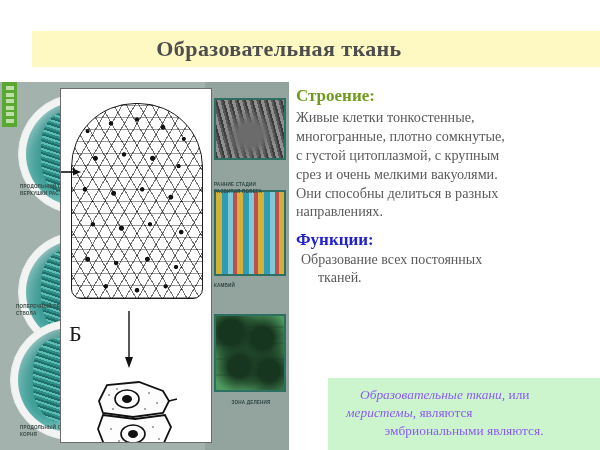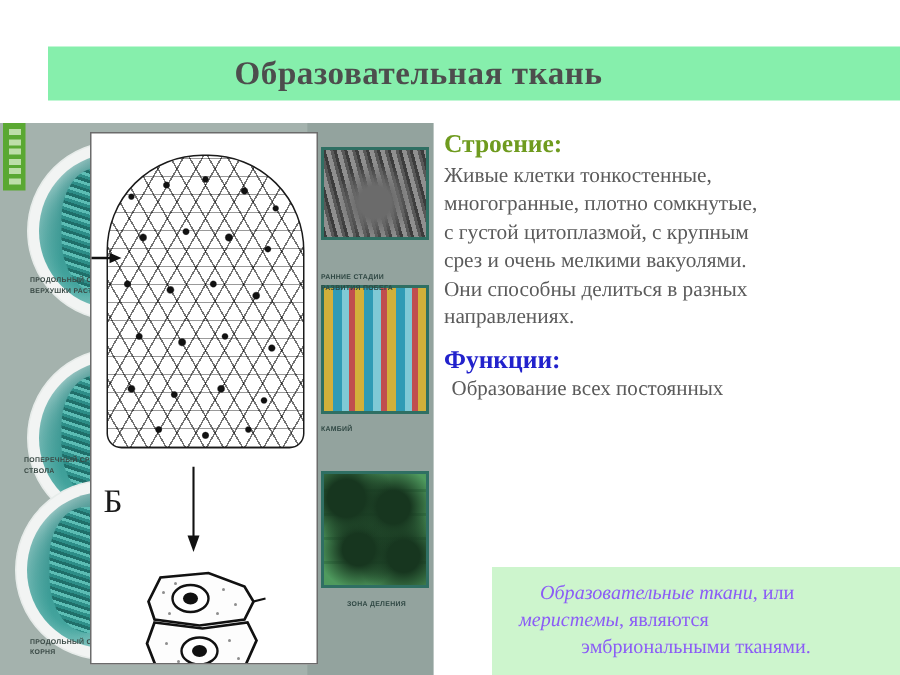--- a/index.html
+++ b/index.html
@@ -13,21 +13,21 @@
     position: relative;
     width: 600px; height: 450px;
     background: #ffffff;
   }
 
   
   #title-bar {
     position: absolute;
     left: 32px; top: 31px;
     width: 568px; height: 36px;
-    background: #86efac;
+    background: #fef9c3;
     display: flex; align-items: center; justify-content: center;
   }
   #title-text {
     font-family: "Liberation Serif", "DejaVu Serif", serif;
     font-weight: bold;
     font-size: 22px;
     color: #4d4d4d;
     letter-spacing: 0.4px;
     text-align: center;
     white-space: nowrap;
@@ -357,26 +357,27 @@
     </svg>
   </div>
 
   <div id="content">
     <div class="head-stroenie">Строение:</div>
     <div class="body-text">Живые клетки тонкостенные, многогранные, плотно сомкнутые, с густой цитоплазмой, с крупным срез и очень мелкими вакуолями. Они способны делиться в разных направлениях.</div>
 
     <div class="head-funkcii">Функции:</div>
     <div class="func-list">
       <div class="li1">Образование всех постоянных</div>
+      <div class="li1-cont">тканей.</div>
     </div>
   </div>
 
   <div id="def-box">
     <p class="l1">
       <span class="it">Образовательные  ткани</span><span>, или</span>
     </p>
     <p class="l2">
       <span class="it">меристемы</span><span>, являются</span>
     </p>
-    <p class="l3">эмбриональными тканями.</p>
+    <p class="l3">эмбриональными являются.</p>
   </div>
 
 </div>
 
 </body></html>

